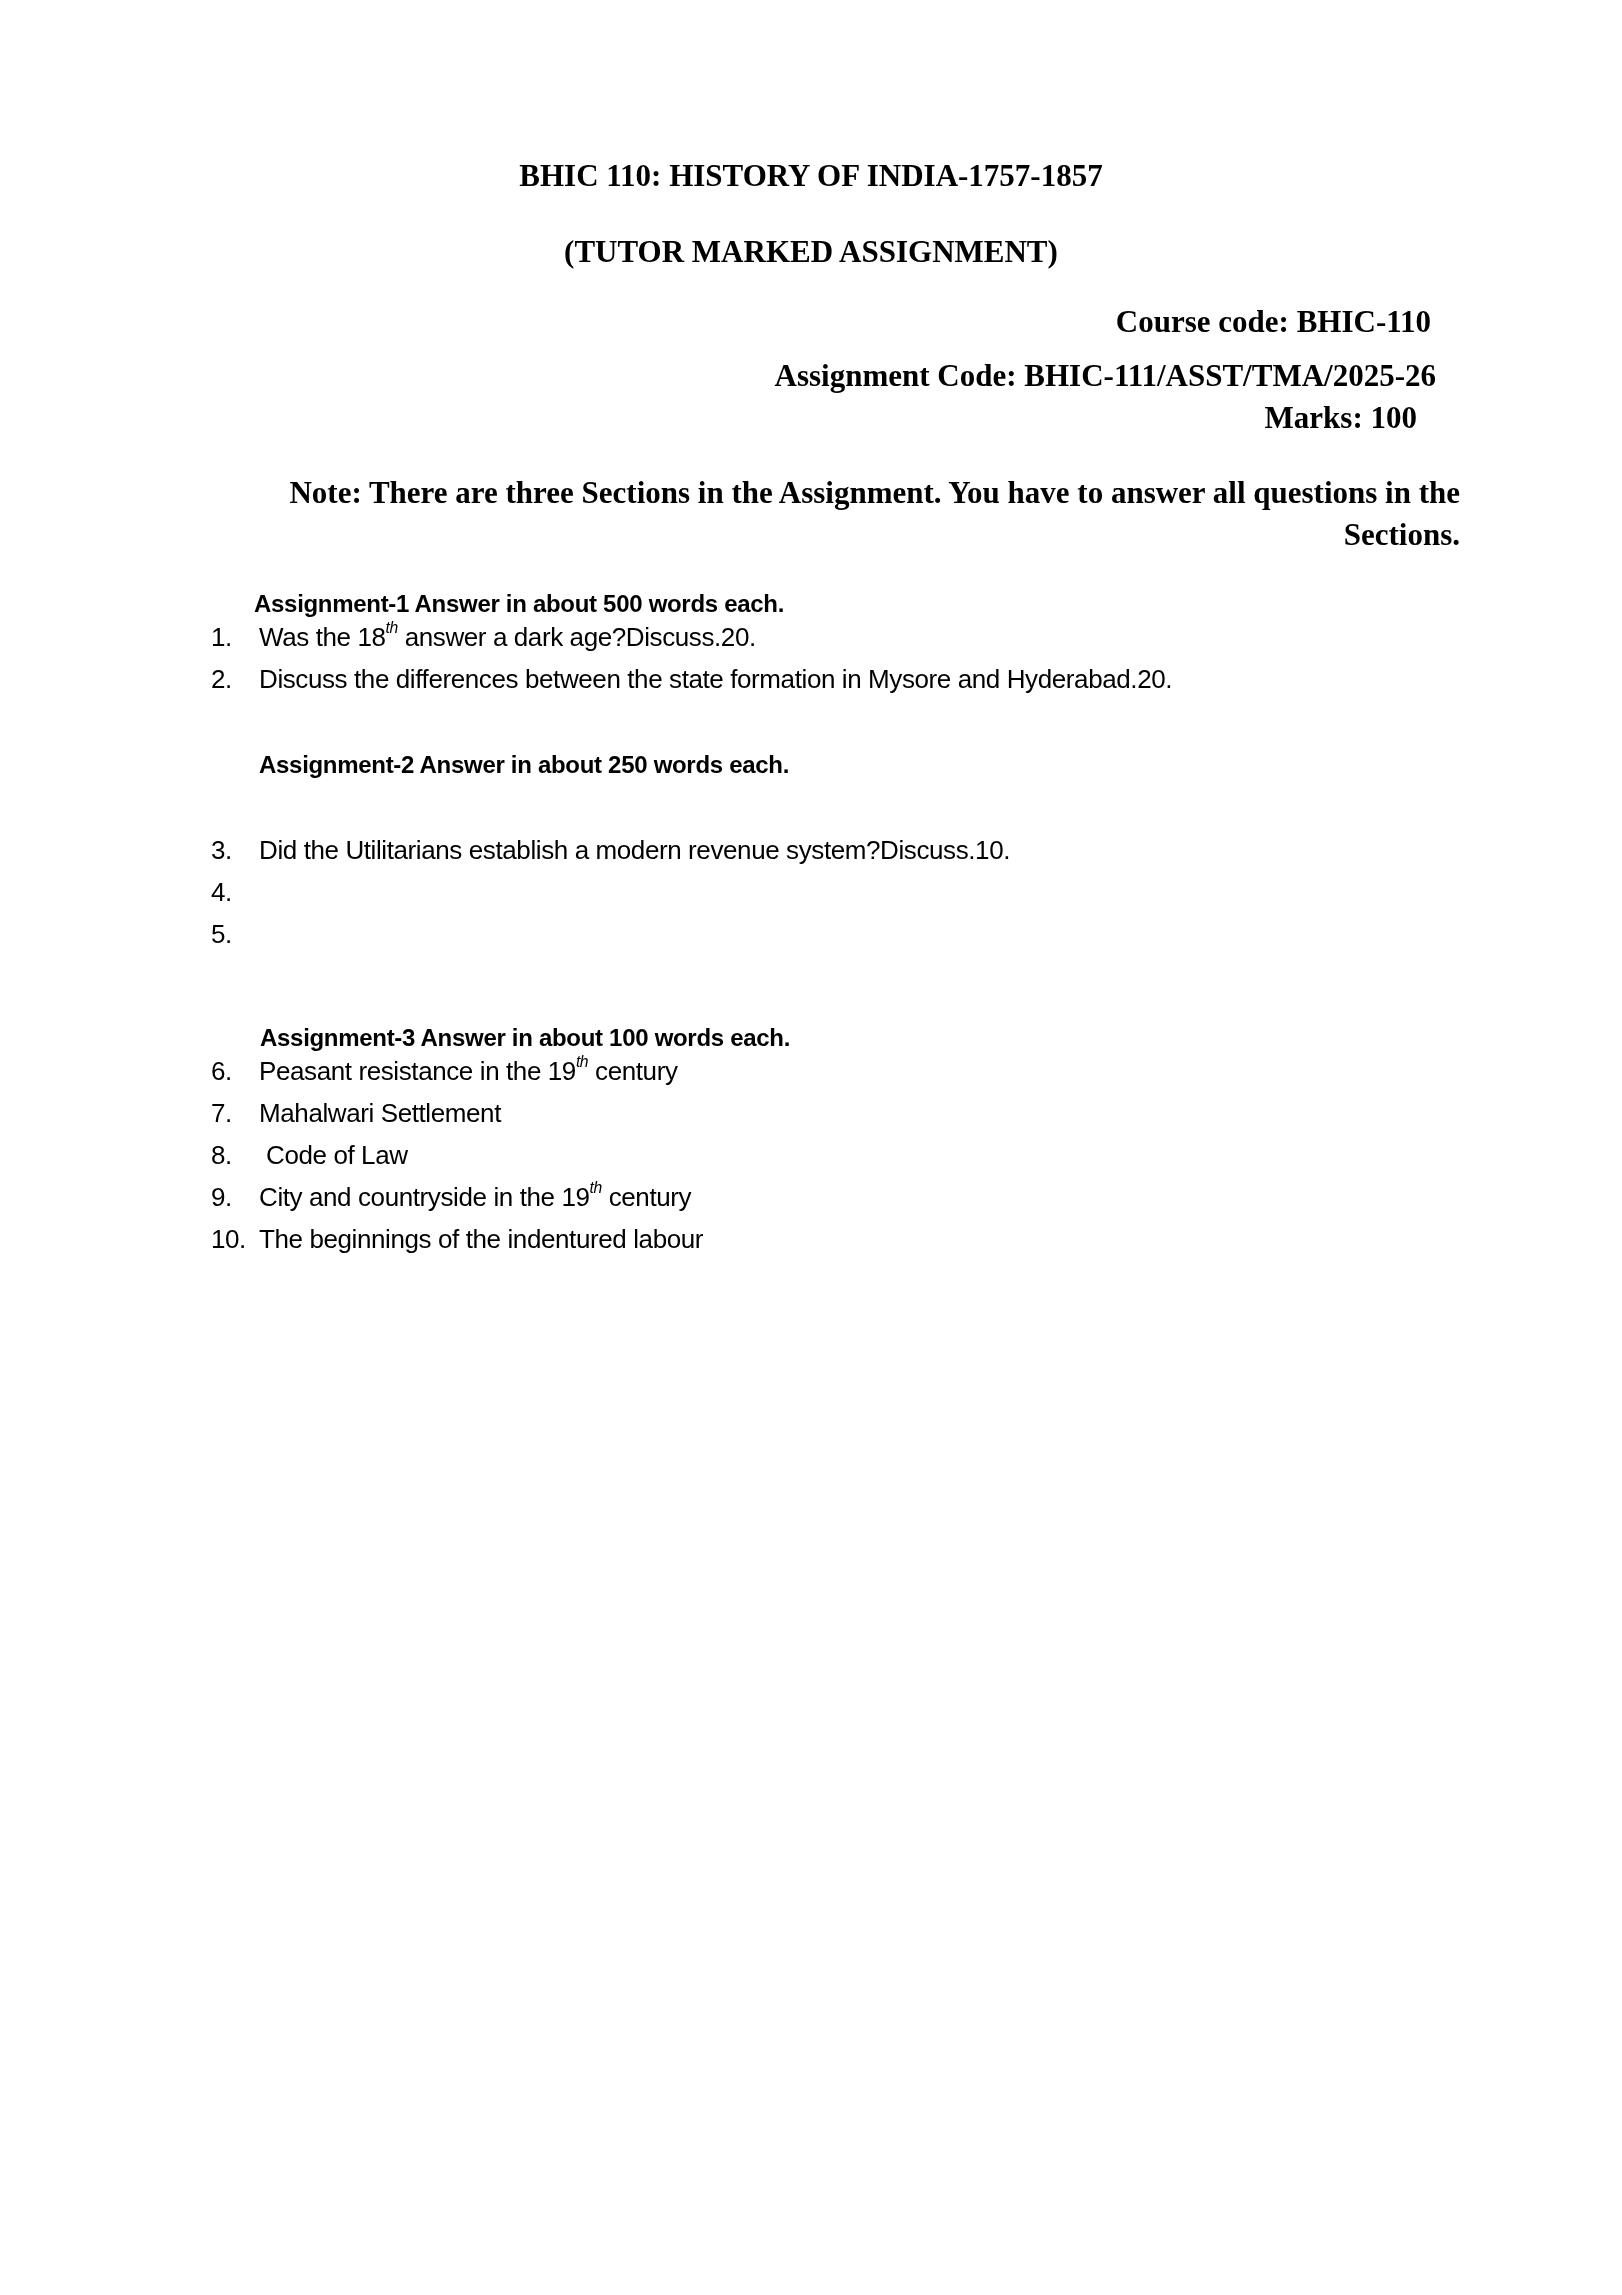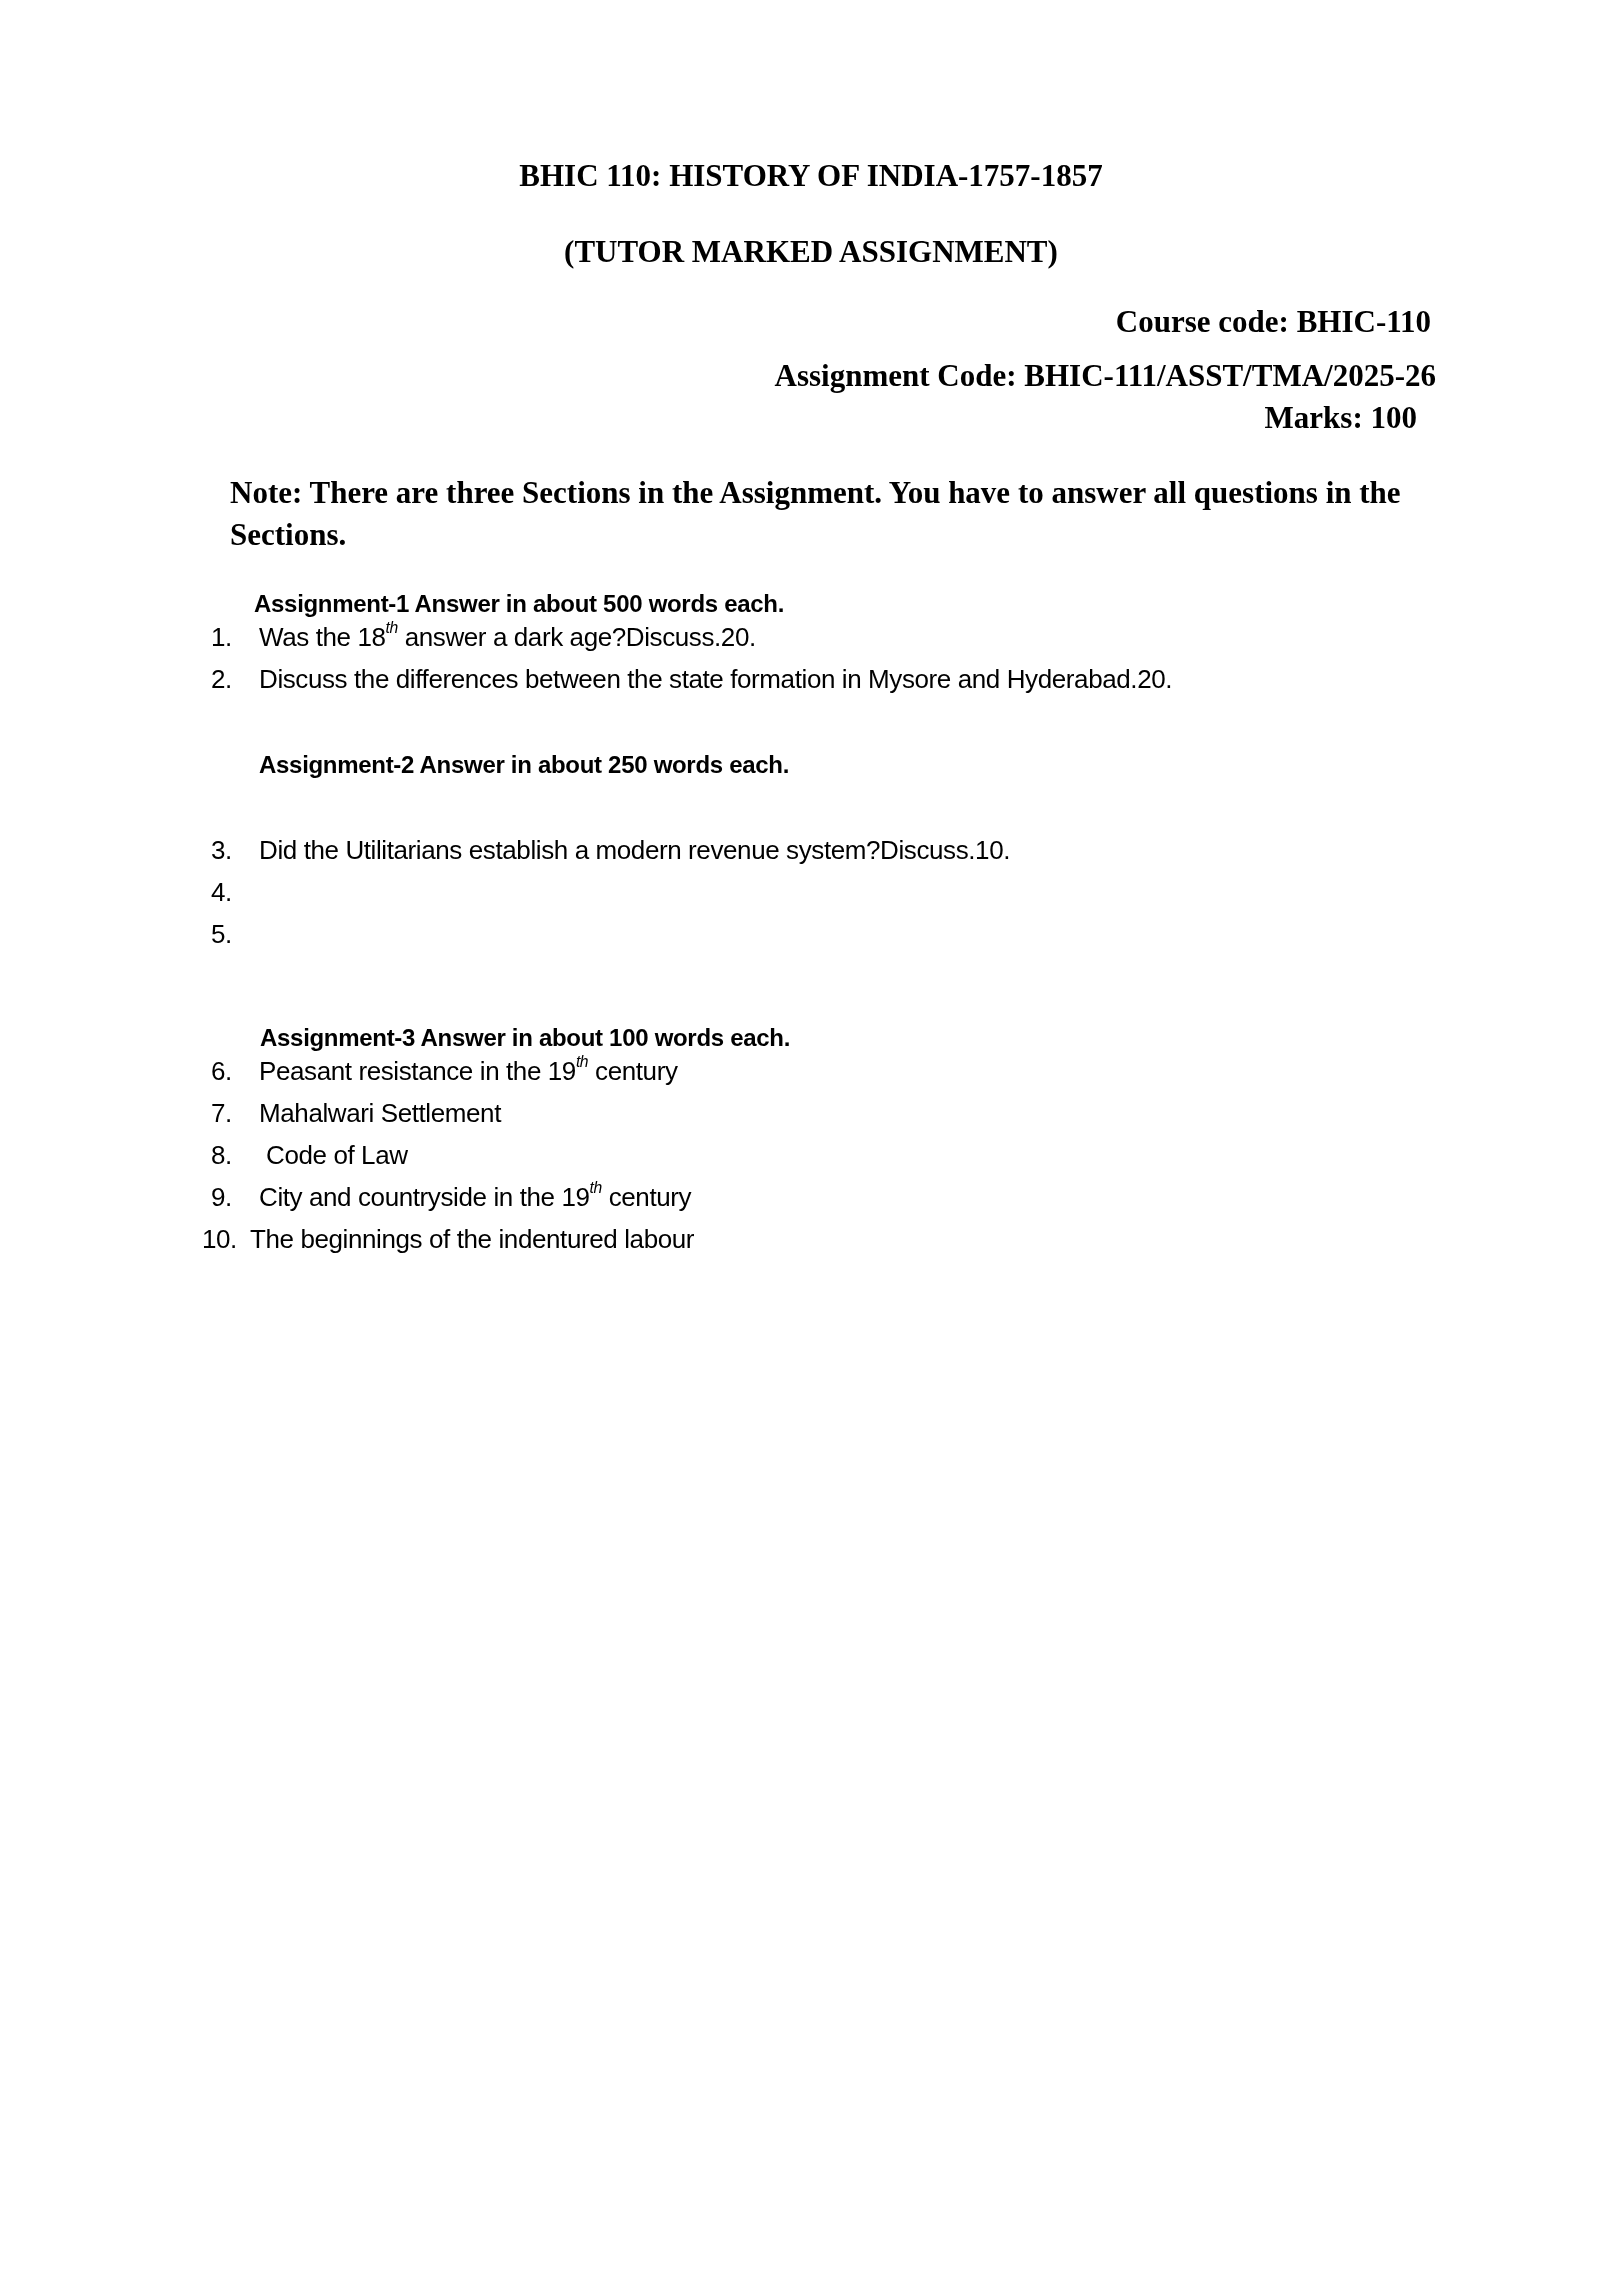--- a/index.html
+++ b/index.html
@@ -1,19 +1,19 @@
 <!DOCTYPE html>
 <html style="font-size:10.5px"><head>
 <meta charset="utf-8">
 <style>
   html, body { margin:0; padding:0; background:#ffffff; }
   body { width:1622px; height:2295px; position:relative; overflow:hidden; color:#000; }
   .serif { font-family: "Liberation Serif", "DejaVu Serif", serif; font-weight:bold; }
   .sans { font-family: "Liberation Sans", "DejaVu Sans", sans-serif; }
-  .abs { position:absolute; white-space:nowrap; }
+  .abs { position:absolute; white-space:nowrap;text-align:right; }
   .title { font-size:31px; left:0; width:1622px; text-align:center; }
   .meta { font-size:31px; right:0; text-align:right; }
   .note { font-size:31px; left:230px; width:1230px; line-height:42px; white-space:normal; }
   .sec { font-size:24px; font-weight:bold; letter-spacing:-0.3px; }
   .q { font-size:26px; letter-spacing:-0.4px; }
   .q .num { position:absolute; left:0; }
   .q .txt { position:absolute; left:48px; }
   sup { font-size:15.7px; vertical-align:top; position:relative; top:-2.6px;font-style:italic; }
 </style>
 </head>
@@ -65,19 +65,19 @@
     <span class="txt">Mahalwari Settlement</span>
   </div>
   <div class="abs sans q" style="top:1140px; left:211px; width:1243px; height:33px;">
     <span class="num">8.</span>
     <span class="txt" style="left:55px;">Code of Law</span>
   </div>
   <div class="abs sans q" style="top:1182px; left:211px; width:1243px; height:33px;">
     <span class="num">9.</span>
     <span class="txt"><span>City and countryside in the 19</span><sup>th</sup><span> century</span></span>
   </div>
-  <div class="abs sans q" style="top:1224px; left:202px; width:1243px; height:33px;">
+  <div class="abs sans q" style="top:1224px; left:211px; width:1243px; height:33px;">
     <span class="num">10.</span>
     <span class="txt">The beginnings of the indentured labour</span>
   </div>
 
 </div>
 
 
 </body></html>

